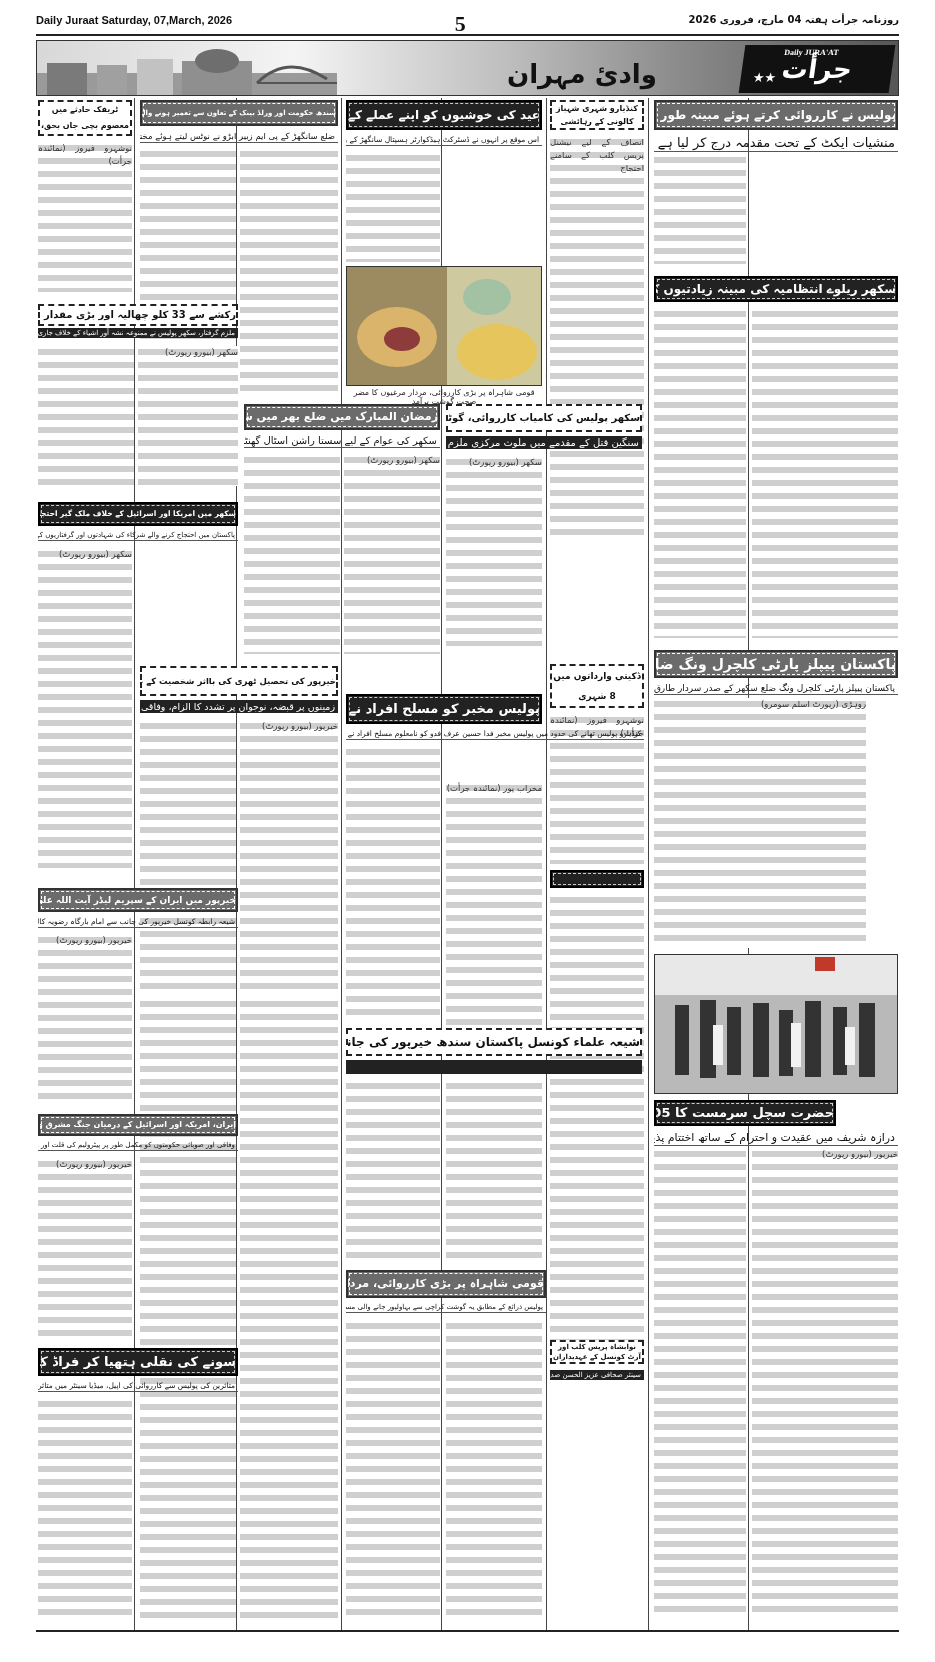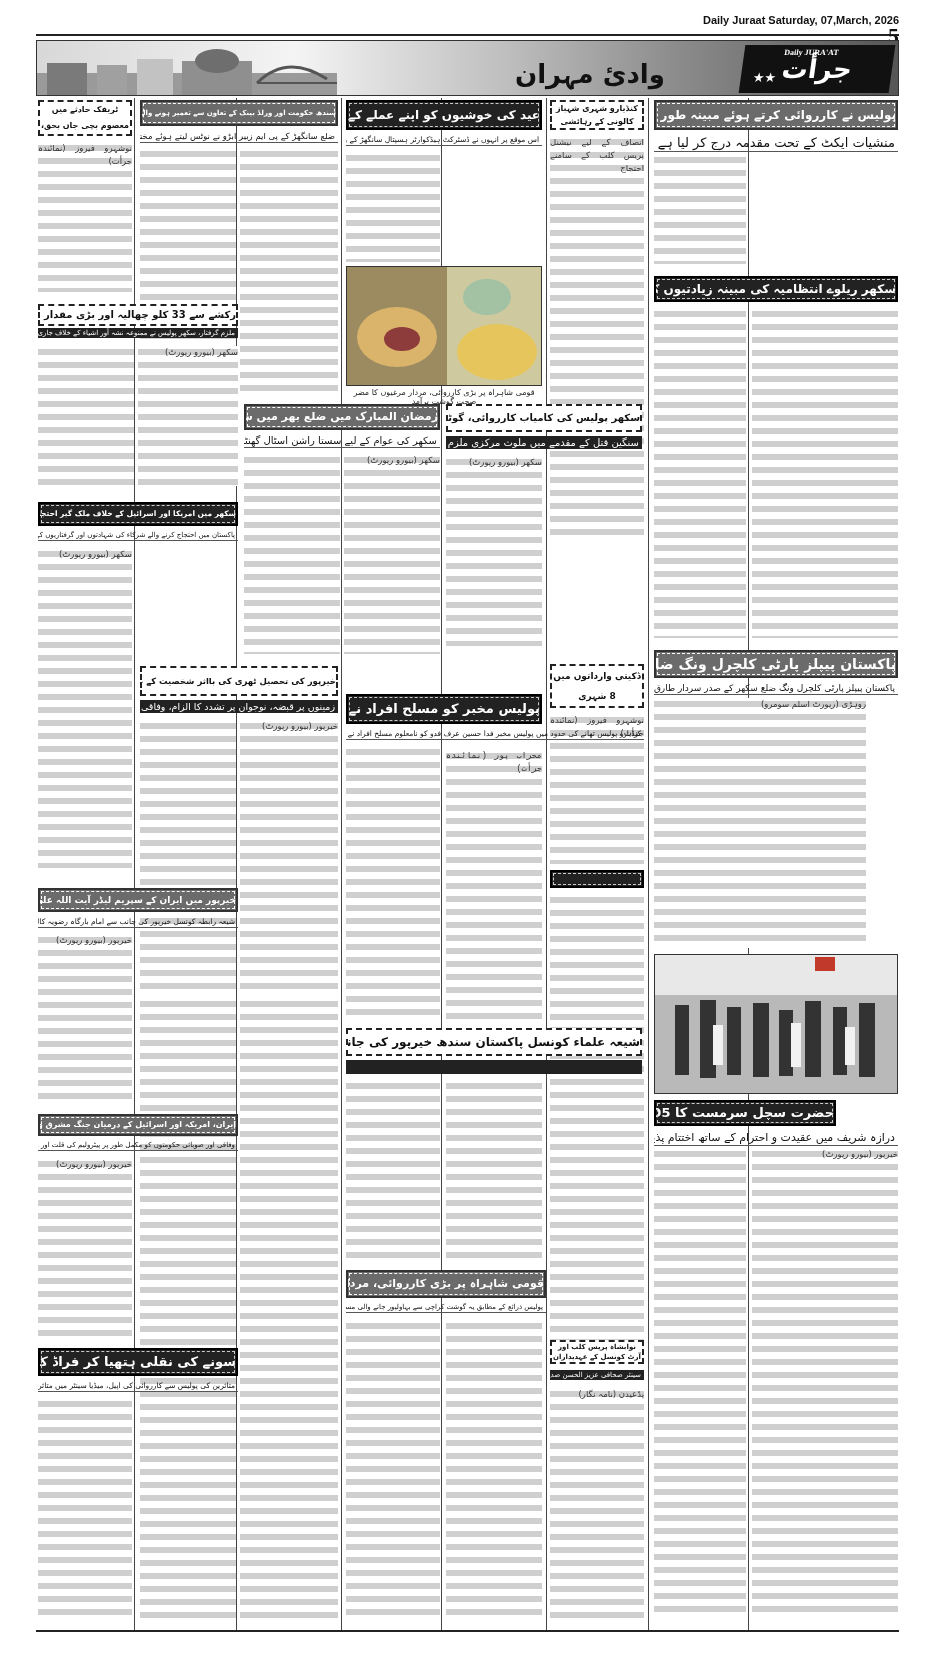--- a/index.html
+++ b/index.html
@@ -1,23 +1,23 @@
 <!DOCTYPE html>
 <html><head>
 <meta charset="utf-8">
 <style>
   * { box-sizing: border-box; margin: 0; padding: 0; }
   body { width: 935px; height: 1662px; background: #fff; font-family: "DejaVu Sans", sans-serif; color: #111; position: relative; overflow: hidden; }
-  .topbar { position: absolute; left: 36px; right: 36px; top: 14px; height: 22px; display: flex; justify-content: space-between; align-items: flex-end; border-bottom: 2px solid #222; padding-bottom: 2px; flex-direction: column; }
+  .topbar { position: absolute; left: 36px; right: 36px; top: 14px; height: 22px; display: flex; justify-content: space-between; border-bottom: 2px solid #222; padding-bottom: 2px; }
   .topbar .en { font-family: "Liberation Sans", sans-serif; font-weight: bold; font-size: 11px; }
   .topbar .pg { font-family: "Liberation Serif", serif; font-size: 22px; font-weight: bold; line-height: 20px; }
   .topbar .ur { font-size: 10px; font-weight: bold; direction: rtl; }
   .masthead { position: absolute; left: 36px; right: 36px; top: 40px; height: 56px; border: 1px solid #333; background: linear-gradient(90deg, #d8d8d8 0%, #f4f4f4 30%, #bdbdbd 55%, #8a8a8a 75%, #555 100%); overflow: hidden; }
   .masthead .skyline { position: absolute; left: 0; bottom: 0; width: 300px; height: 52px; }
-  .masthead .wadi { position: absolute; left: 470px; top: 18px; font-size: 26px; font-weight: bold; color: #111; direction: rtl; margin-left: 8px; }
+  .masthead .wadi { position: absolute; left: 470px; top: 18px; font-size: 26px; font-weight: bold; color: #111; direction: rtl; }
   .masthead .logo { position: absolute; right: 6px; top: 4px; width: 150px; height: 48px; background: #111; transform: skewX(-8deg); color: #fff; display: flex; align-items: center; justify-content: center; font-size: 26px; font-weight: bold; direction: rtl; }
   .masthead .logo small { position: absolute; top: 3px; left: 40px; font-size: 8px; font-family: "Liberation Serif", serif; direction: ltr; }
   .masthead .stars { position: absolute; left: 12px; bottom: 8px; font-size: 13px; }
   .page { position: absolute; left: 36px; right: 36px; top: 98px; bottom: 30px; border-bottom: 2px solid #222; }
   .rule { position: absolute; top: 0; bottom: 0; width: 1px; background: #444; }
   .hb { position: absolute; direction: rtl; text-align: center; font-weight: bold; overflow: hidden; white-space: nowrap; }
   .hb.grey { background: #6b6b6b; color: #fff; border: 2px solid #333; outline: 1px dashed #fff; outline-offset: -4px; }
   .hb.black { background: #222; color: #fff; border: 2px solid #000; outline: 1px dashed #ccc; outline-offset: -4px; }
   .hb.boxed { background: #fff; color: #111; border: 2px dashed #222; }
   .sub { position: absolute; direction: rtl; font-size: 11px; white-space: nowrap; overflow: hidden; border-bottom: 1px solid #555; padding: 1px 3px; }
@@ -114,21 +114,20 @@
   <div class="hb boxed" style="left:514px; top:566px; width:94px; height:44px; font-size:9px; line-height:20px; white-space:normal;">
     <div>ڈکیتی وارداتوں میں 8 شہری</div>
     <div>موٹر سائیکل سے محروم</div>
   </div>
   <div class="body-text" style="left:514px; top:616px; width:94px; height:150px;">نوشہرو فیروز (نمائندہ جرأت)</div>
   <div class="hb black" style="left:514px; top:772px; width:94px; height:18px; font-size:7px; line-height:14px;"></div>
   <div class="body-text" style="left:514px; top:796px; width:94px; height:470px;"></div>
 
   <div class="hb boxed" style="left:514px; top:1242px; width:94px; height:24px; font-size:7px; line-height:10px; white-space:normal;">نوابشاہ پریس کلب اور آرٹ کونسل کے عہدیداران کی پڈعیدن پریس کلب کے نو منتخب عہدیداران کو مبارکباد</div>
   <div class="sub dark" style="left:514px; top:1272px; width:94px; font-size:7px;">سینئر صحافی عزیز الحسن صدیقی، سید انور حسین انجم، میاں رحمت انجم اور خضر انجم نے عہدیداران کو ہار پہنائے</div>
-  <div class="body-text" style="left:514px; top:1290px; width:94px; height:230px;">پڈعیدن (نامہ نگار)</div>
 
   <div class="hb black" style="left:310px; top:2px; width:196px; height:30px; font-size:12px; line-height:26px;">عید کی خوشیوں کو اپنے عملے کے ساتھ بانٹنے کے لیے اقدام</div>
   <div class="sub" style="left:310px; top:36px; width:196px; font-size:7.5px;">اس موقع پر انہوں نے ڈسٹرکٹ ہیڈکوارٹر ہسپتال سانگھڑ کے وارڈ سروینٹس میں عید کے کپڑے تقسیم کیے</div>
   <div class="body-text" style="left:310px; top:54px; width:94px; height:110px;"></div>
 
   <div class="photo" style="left:310px; top:168px; width:196px; height:120px;">
     <svg width="196" height="120" viewBox="0 0 196 120">
       <rect width="196" height="120" fill="#8a7a5a"></rect>
       <rect x="0" y="0" width="100" height="120" fill="#9c8a60"></rect>
       <ellipse cx="50" cy="70" rx="40" ry="30" fill="#d9b46a"></ellipse>
@@ -144,21 +143,21 @@
   <div class="sub dark" style="left:410px; top:338px; width:196px; font-size:10px;">سنگین قتل کے مقدمے میں ملوث مرکزی ملزم کو گرفتار کر لیا</div>
   <div class="body-text" style="left:410px; top:358px; width:96px; height:190px;">سکھر (بیورو رپورٹ)</div>
 
   <div class="hb grey" style="left:208px; top:306px; width:196px; height:26px; font-size:11px; line-height:22px;">رمضان المبارک میں ضلع بھر میں سستے اسٹال قائم کیے گئے ہیں</div>
   <div class="sub" style="left:208px; top:336px; width:196px; font-size:10px;">سکھر کی عوام کے لیے سستا راشن اسٹال گھنٹا گھر پر لگایا گیا ہے</div>
   <div class="body-text" style="left:308px; top:356px; width:96px; height:200px;">سکھر (بیورو رپورٹ)</div>
   <div class="body-text" style="left:208px; top:356px; width:96px; height:200px;"></div>
 
   <div class="hb black" style="left:310px; top:596px; width:196px; height:30px; font-size:13px; line-height:26px;">پولیس مخبر کو مسلح افراد نے گولی مار کر زخمی کر دیا</div>
   <div class="sub" style="left:310px; top:630px; width:298px; font-size:7.5px;">کنڈیارو پولیس تھانے کی حدود میں پولیس مخبر فدا حسین عرف فدو کو نامعلوم مسلح افراد نے ٹانگوں میں گولیاں مار کر زخمی کر دیا</div>
-  <div class="body-text" style="left:410px; top:652px; width:96px; height:270px;font-family:Liberation Mono, monospace;">محراب پور (نمائندہ جرأت)</div>
+  <div class="body-text" style="left:410px; top:684px; width:96px; height:270px;">محراب پور (نمائندہ جرأت)</div>
   <div class="body-text" style="left:310px; top:648px; width:94px; height:270px;"></div>
 
   <div class="hb boxed" style="left:310px; top:930px; width:296px; height:28px; font-size:12px; line-height:24px;">شیعہ علماء کونسل پاکستان سندھ خیرپور کی جانب سے احتجاجی ریلی</div>
   <div class="sub dark" style="left:310px; top:962px; width:296px; height:14px; font-size:7px;"></div>
   <div class="body-text" style="left:410px; top:982px; width:96px; height:180px;"></div>
   <div class="body-text" style="left:310px; top:982px; width:94px; height:180px;"></div>
 
   <div class="hb grey" style="left:310px; top:1172px; width:200px; height:28px; font-size:11px; line-height:24px;">قومی شاہراہ پر بڑی کارروائی، مردار مرغیوں کا مضر صحت گوشت برآمد</div>
   <div class="sub" style="left:310px; top:1204px; width:200px; font-size:7px;">پولیس ذرائع کے مطابق یہ گوشت کراچی سے بہاولپور جانے والی مسافر کوچوں کے ذریعے غیر قانونی طور پر منتقل کیا جا رہا تھا</div>
   <div class="body-text" style="left:410px; top:1222px; width:96px; height:300px;"></div>

